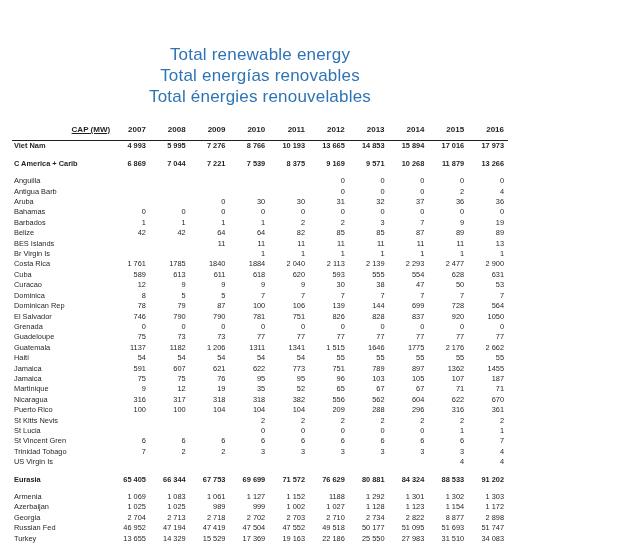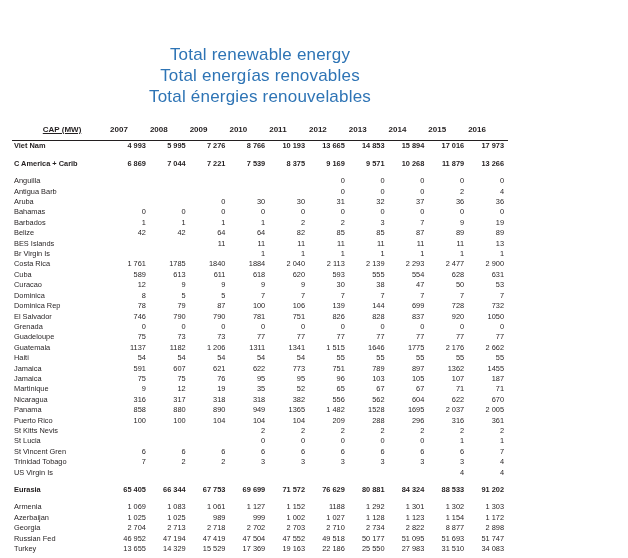--- a/index.html
+++ b/index.html
@@ -49,26 +49,26 @@
     vertical-align: bottom;
     white-space: nowrap;
   }
   thead th {
     font-size: 8px;
     font-weight: bold;
     padding-bottom: 5px;
     border-bottom: 1px solid #231f20;
   }
   thead th.lbl {
-    text-align: center;
+    text-align: right;
     padding-left: 2px;
     text-decoration: underline;
   }
   thead th.num {
-    text-align: left;
+    text-align: right;
     padding-right: 4px;
   }
   tbody td.lbl {
     text-align: left;
     padding-left: 2px;
   }
   tbody td.num {
     text-align: right;
     padding-right: 4px;
   }
@@ -310,31 +310,31 @@
             <td class="num">5</td>
             <td class="num">7</td>
             <td class="num">7</td>
             <td class="num">7</td>
             <td class="num">7</td>
             <td class="num">7</td>
             <td class="num">7</td>
             <td class="num">7</td>
           </tr>
           <tr>
-            <td class="lbl">Dominica Rep</td>
+            <td class="lbl">Dominican Rep</td>
             <td class="num">78</td>
             <td class="num">79</td>
             <td class="num">87</td>
             <td class="num">100</td>
             <td class="num">106</td>
             <td class="num">139</td>
             <td class="num">144</td>
             <td class="num">699</td>
             <td class="num">728</td>
-            <td class="num">732</td>
+            <td class="num">564</td>
           </tr>
           <tr>
             <td class="lbl">El Salvador</td>
             <td class="num">746</td>
             <td class="num">790</td>
             <td class="num">790</td>
             <td class="num">781</td>
             <td class="num">751</td>
             <td class="num">826</td>
             <td class="num">828</td>
@@ -438,33 +438,20 @@
             <td class="num">316</td>
             <td class="num">317</td>
             <td class="num">318</td>
             <td class="num">318</td>
             <td class="num">382</td>
             <td class="num">556</td>
             <td class="num">562</td>
             <td class="num">604</td>
             <td class="num">622</td>
             <td class="num">670</td>
-          </tr>
-          <tr>
-            <td class="lbl">Panama</td>
-            <td class="num">858</td>
-            <td class="num">880</td>
-            <td class="num">890</td>
-            <td class="num">949</td>
-            <td class="num">1365</td>
-            <td class="num">1 482</td>
-            <td class="num">1528</td>
-            <td class="num">1695</td>
-            <td class="num">2 037</td>
-            <td class="num">2 005</td>
           </tr>
           <tr>
             <td class="lbl">Puerto Rico</td>
             <td class="num">100</td>
             <td class="num">100</td>
             <td class="num">104</td>
             <td class="num">104</td>
             <td class="num">104</td>
             <td class="num">209</td>
             <td class="num">288</td>

